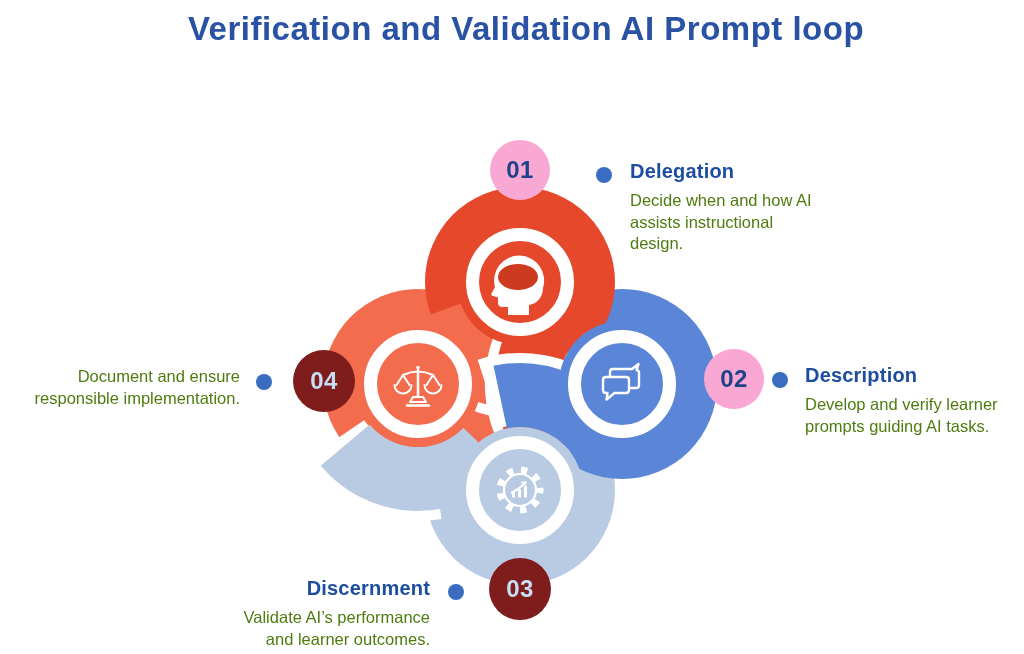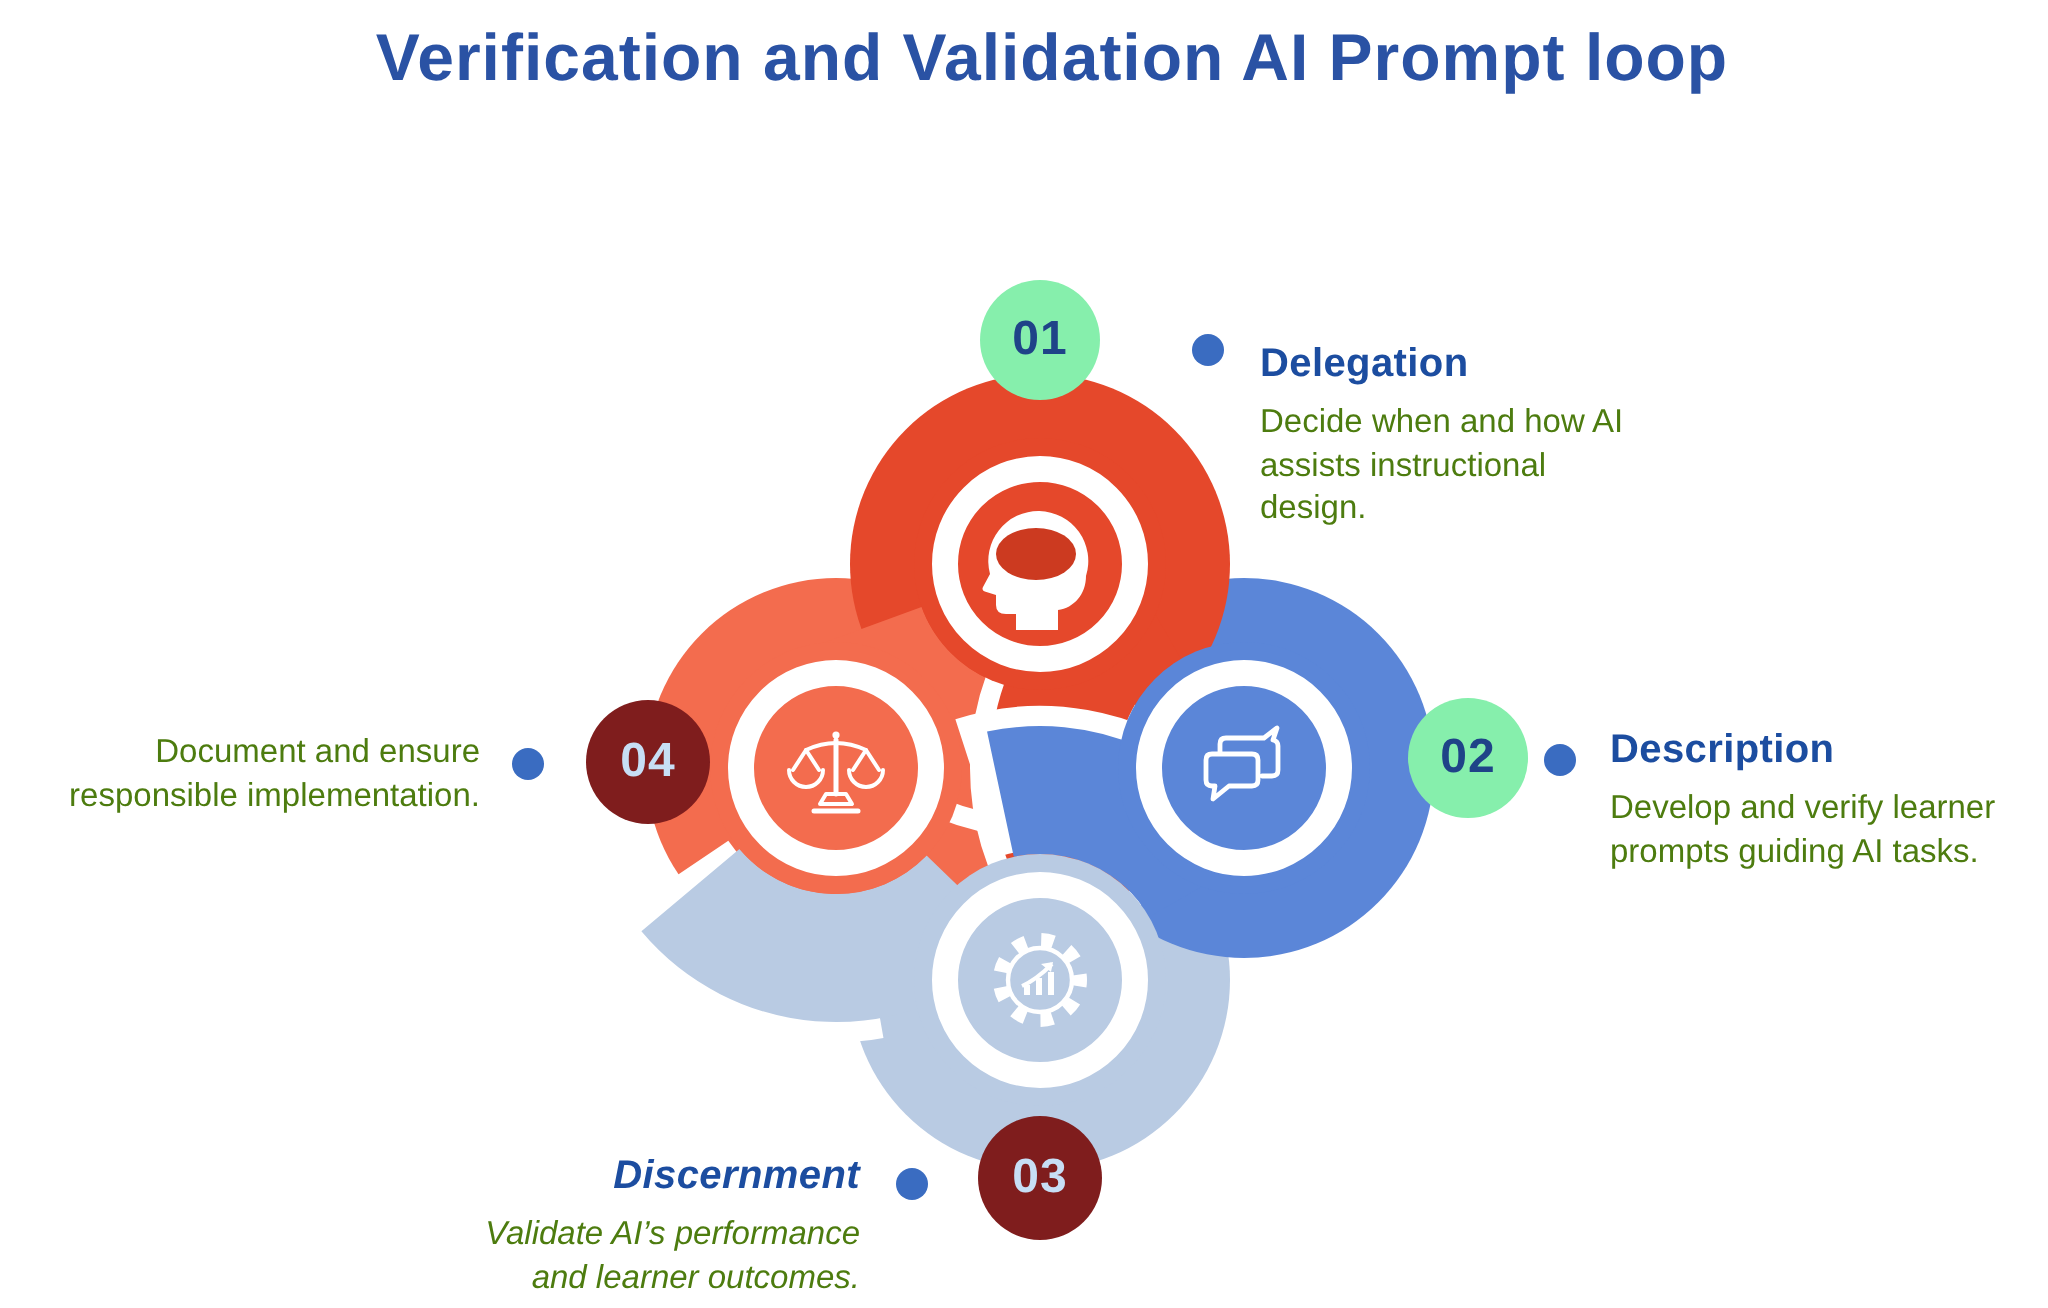--- a/index.html
+++ b/index.html
@@ -9,21 +9,21 @@
   }
   .stage svg.diagram{position:absolute;left:0;top:0;}
   .title{
     position:absolute;left:0;top:10px;width:1024px;text-align:center;
     font-size:33px;font-weight:bold;letter-spacing:.5px;color:#2A52A4;padding-left:14px;
   }
   .badge{
     position:absolute;border-radius:50%;display:flex;align-items:center;justify-content:center;
     font-weight:bold;font-size:24px;letter-spacing:.5px;
   }
-  .badge.light{background:#86efac;color:#1F4388;}
+  .badge.light{background:#f9a8d4;color:#1F4388;}
   .badge.dark{background:#7f1d1d;color:#C7DEF5;}
   .bullet{
     position:absolute;width:16px;height:16px;border-radius:50%;background:#3A6CC1;
   }
   .step{position:absolute;}
   .step .h{
     font-size:20px;font-weight:bold;color:#1C4DA0;letter-spacing:.2px;margin-bottom:7px;
   }
   .step .line{
     font-size:16.5px;color:#4d7c0f;line-height:21.5px;
@@ -116,34 +116,34 @@
   </div>
   <div class="badge dark" style="left:293px;top:350px;width:62px;height:62px;">
     <span>04</span>
   </div>
 
   <span class="bullet" style="left:596px;top:167px;"></span>
   <span class="bullet" style="left:772px;top:372px;"></span>
   <span class="bullet" style="left:448px;top:584px;"></span>
   <span class="bullet" style="left:256px;top:374px;"></span>
 
-  <div class="step" style="left:630px;top:171px;">
+  <div class="step" style="left:630px;top:160px;">
     <div class="h">Delegation</div>
     <div class="line">Decide when and how AI</div>
     <div class="line">assists instructional</div>
     <div class="line">design.</div>
   </div>
 
   <div class="step" style="left:805px;top:364px;">
     <div class="h">Description</div>
     <div class="line">Develop and verify learner</div>
     <div class="line">prompts guiding AI tasks.</div>
   </div>
 
-  <div class="step right" style="right:594px;top:577px;font-style:italic;">
+  <div class="step right" style="right:594px;top:577px;">
     <div class="h">Discernment</div>
     <div class="line">Validate AI’s performance</div>
     <div class="line">and learner outcomes.</div>
   </div>
 
   <div class="step right" style="right:784px;top:366px;">
     <div class="line">Document and ensure</div>
     <div class="line">responsible implementation.</div>
   </div>
 

